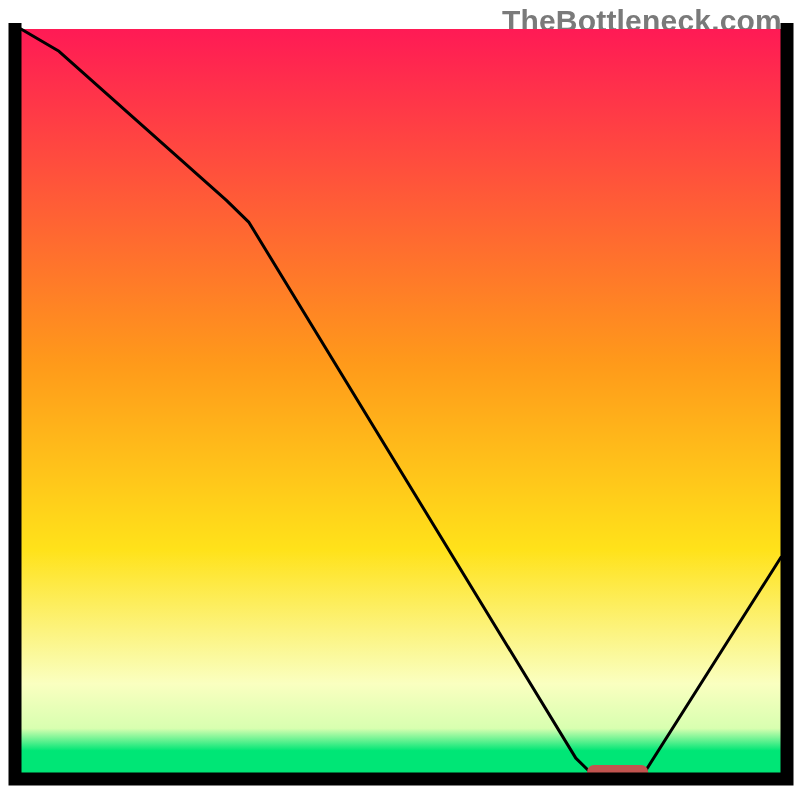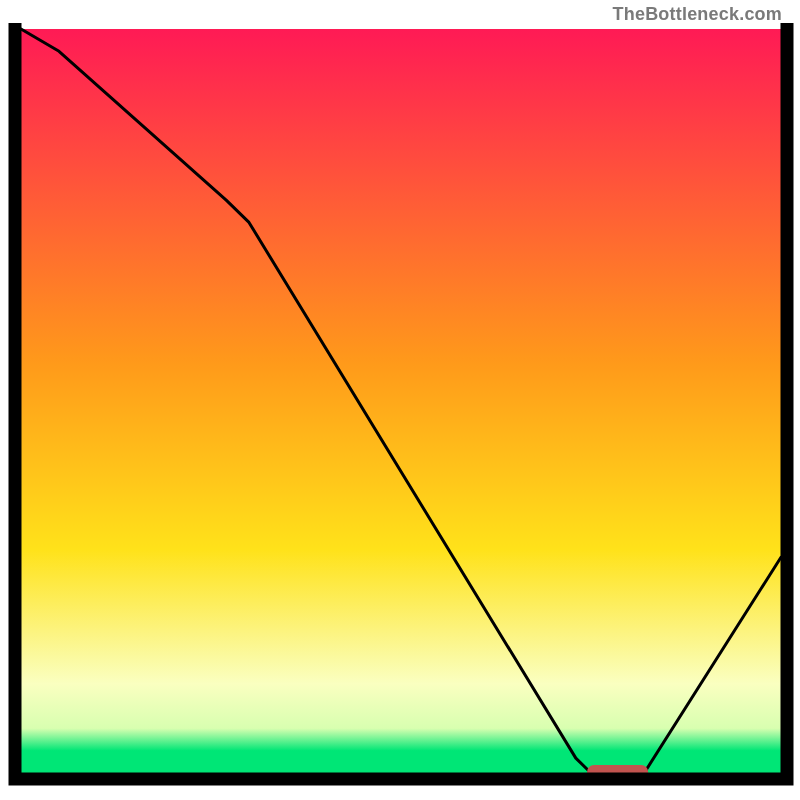--- a/index.html
+++ b/index.html
@@ -12,21 +12,21 @@
   }
   .container {
     position: relative;
     width: 800px;
     height: 800px;
   }
   .attribution {
     position: absolute;
     top: 4px;
     right: 18px;
-    font-size: 18px;
+    font-size: 30px;
     font-weight: bold;
     color: #7a7a7a;
     letter-spacing: 0.2px;
   }
   svg.chart {
     position: absolute;
     left: 0;
     top: 0;
   }
 </style>

